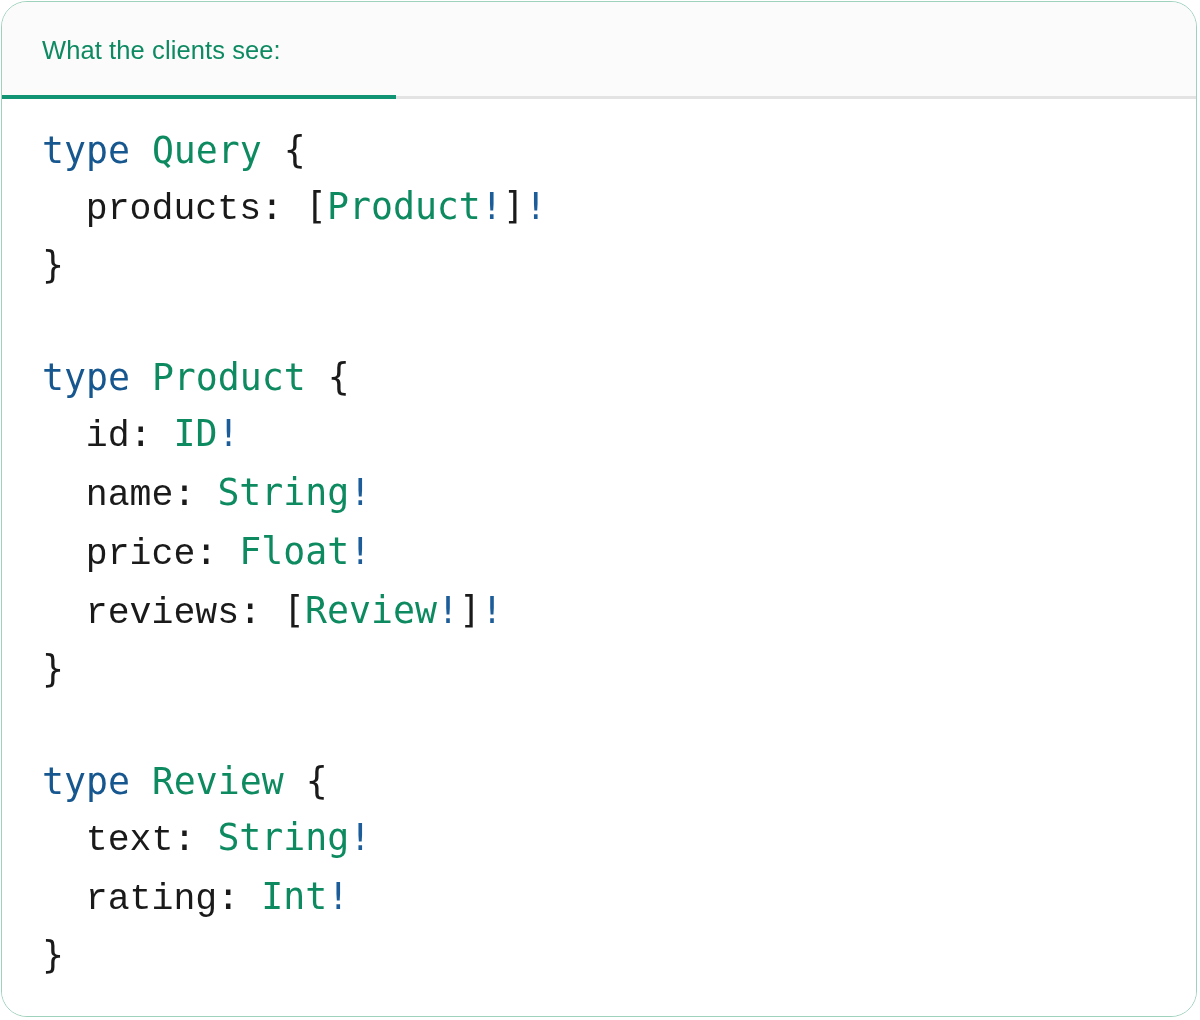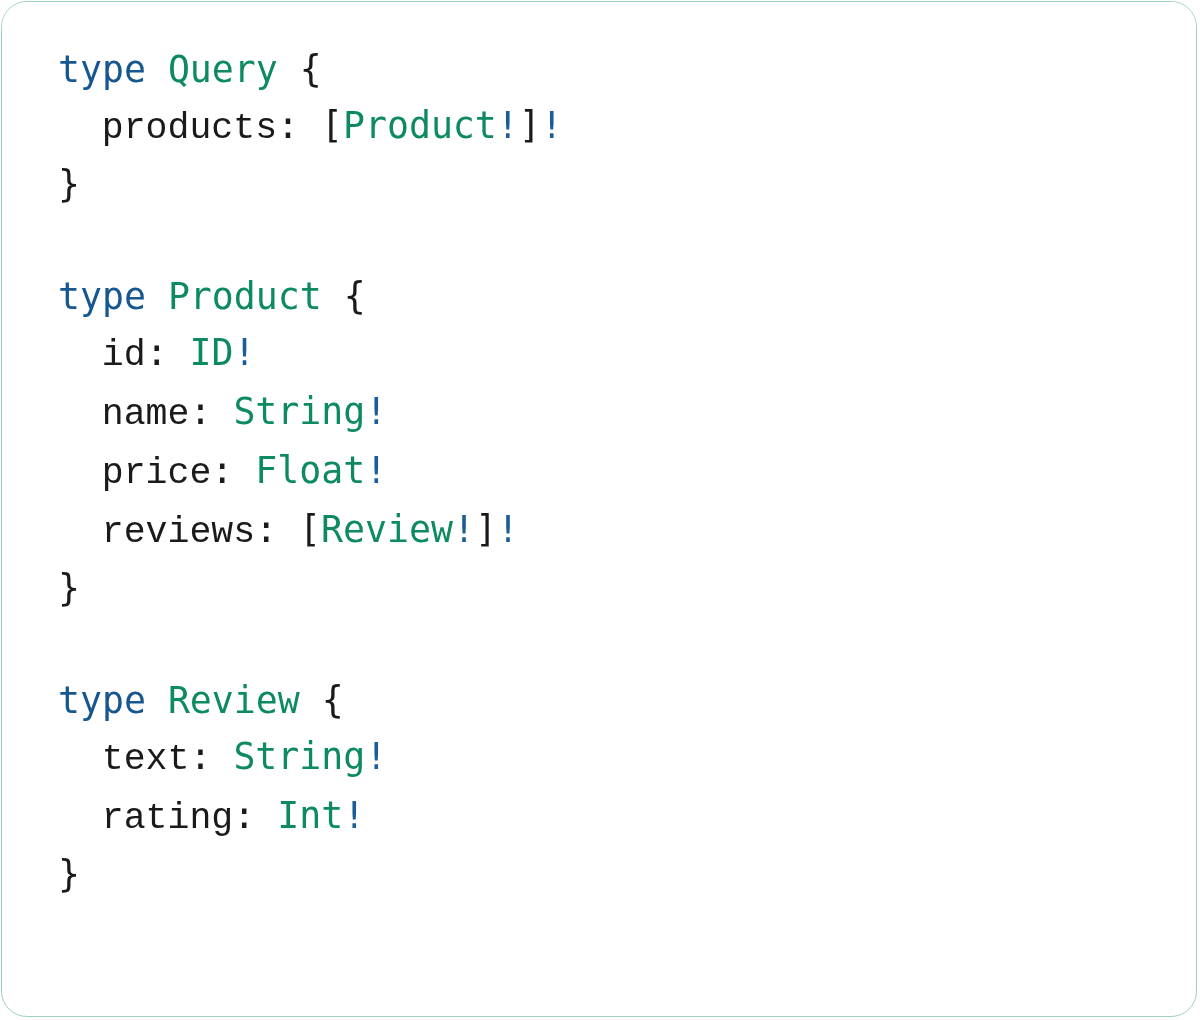--- a/index.html
+++ b/index.html
@@ -76,39 +76,46 @@
 
   
   .code-area {
     position: relative;
     padding: 0;
     background: #ffffff;
     height: 919px;
     overflow: hidden;
   }
   .code {
-    margin: 16px;
+    margin: 0;
     padding: 24px 0 0 40px;
     font-family: "DejaVu Sans Mono", monospace;
     font-size: 36.5px;
     line-height: 56px;
     color: #1a1a1a;
     white-space: pre;
     tab-size: 2;
   }
   .code .ln { display: block; min-height: 56px; }
   .tok-kw    { color: #17578f; }
   .tok-type  { color: #0d8a60; }
   .tok-bang  { color: #1c5d99; }
   .tok-punct { color: #1a1a1a; }
   .tok-field { color: #1a1a1a; font-family: Liberation Mono, monospace; }
 </style>
 </head>
 <body>
 
 <div class="card">
 
+  <div class="header">
+    <div class="header-rule"></div>
+    <div class="tab">
+      <span class="tab-label">What the clients see:</span>
+    </div>
+    <div class="tab-underline"></div>
+  </div>
 
   <div class="code-area">
     <pre class="code"><code id="code-root"><span class="ln"><span class="tok-kw">type</span><span class="tok-punct"> </span><span class="tok-type">Query</span><span class="tok-punct"> {</span></span><span class="ln"><span class="tok-field">  products</span><span class="tok-punct">: [</span><span class="tok-type">Product</span><span class="tok-bang">!</span><span class="tok-punct">]</span><span class="tok-bang">!</span></span><span class="ln"><span class="tok-punct">}</span></span><span class="ln">&nbsp;</span><span class="ln"><span class="tok-kw">type</span><span class="tok-punct"> </span><span class="tok-type">Product</span><span class="tok-punct"> {</span></span><span class="ln"><span class="tok-field">  id</span><span class="tok-punct">: </span><span class="tok-type">ID</span><span class="tok-bang">!</span></span><span class="ln"><span class="tok-field">  name</span><span class="tok-punct">: </span><span class="tok-type">String</span><span class="tok-bang">!</span></span><span class="ln"><span class="tok-field">  price</span><span class="tok-punct">: </span><span class="tok-type">Float</span><span class="tok-bang">!</span></span><span class="ln"><span class="tok-field">  reviews</span><span class="tok-punct">: [</span><span class="tok-type">Review</span><span class="tok-bang">!</span><span class="tok-punct">]</span><span class="tok-bang">!</span></span><span class="ln"><span class="tok-punct">}</span></span><span class="ln">&nbsp;</span><span class="ln"><span class="tok-kw">type</span><span class="tok-punct"> </span><span class="tok-type">Review</span><span class="tok-punct"> {</span></span><span class="ln"><span class="tok-field">  text</span><span class="tok-punct">: </span><span class="tok-type">String</span><span class="tok-bang">!</span></span><span class="ln"><span class="tok-field">  rating</span><span class="tok-punct">: </span><span class="tok-type">Int</span><span class="tok-bang">!</span></span><span class="ln"><span class="tok-punct">}</span></span></code></pre>
   </div>
 
 </div>
 
 </body></html>

